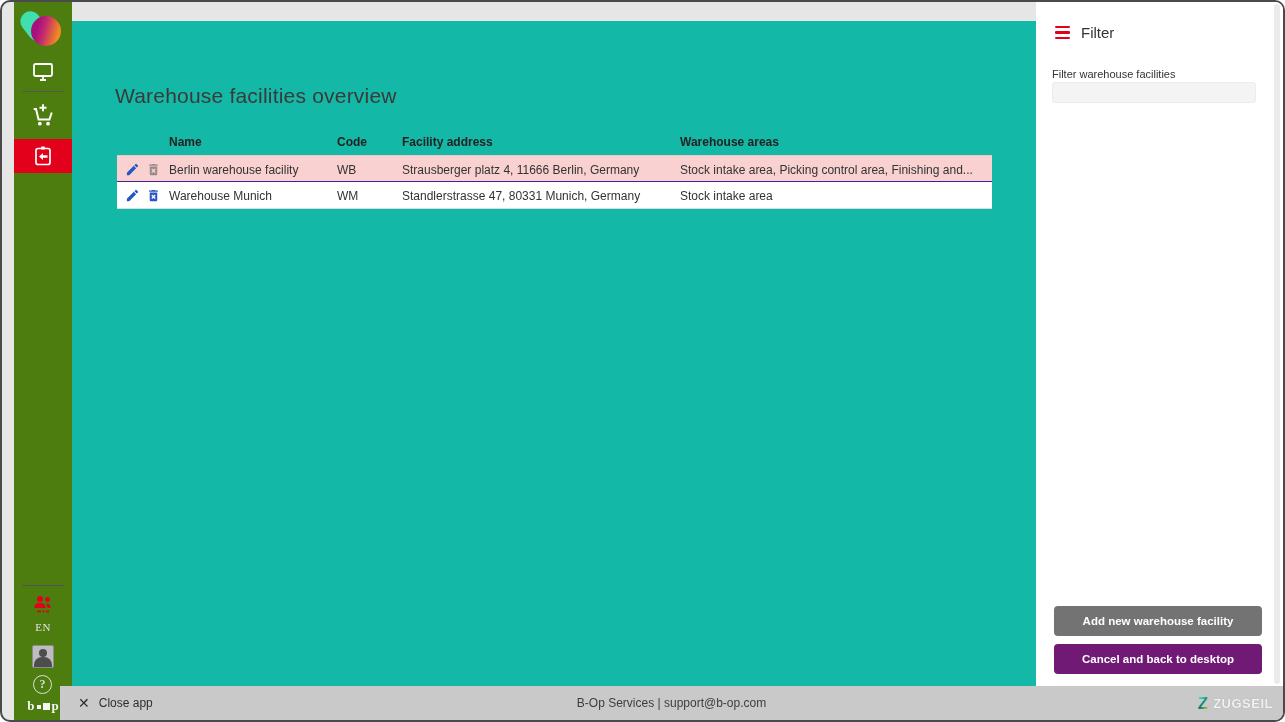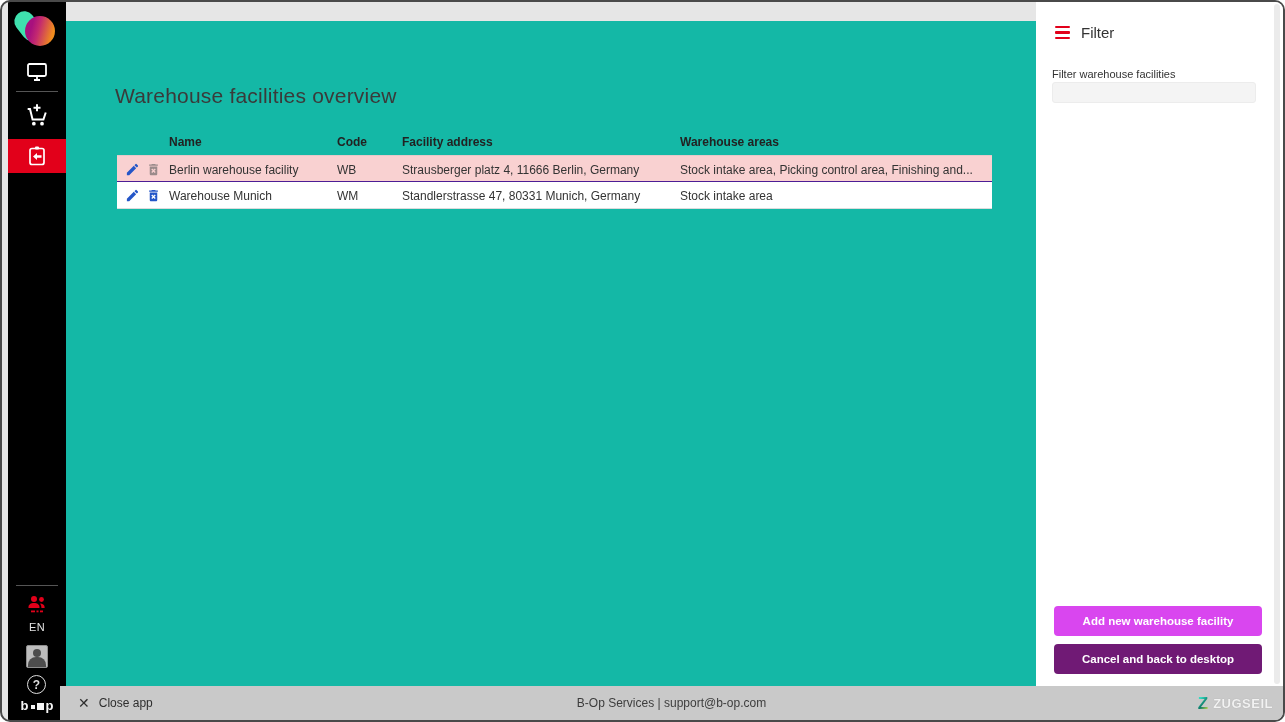--- a/index.html
+++ b/index.html
@@ -6,22 +6,22 @@
   html,body { background:#ffffff; font-family:"Liberation Sans", sans-serif; }
 
   .window {
     position:relative; width:1285px; height:722px;
     border:2px solid #4a4a4a; border-radius:10px;
     overflow:hidden; background:#e6e6e6;
   }
 
   
   .sidebar {
-    position:absolute; left:6px; top:0; bottom:0; width:58px;
-    background:#000000; z-index:5;
+    position:absolute; left:12px; top:0; bottom:0; width:58px;
+    background:#4d7c0f; z-index:5;font-family:Liberation Serif, serif;
   }
   .app-logo { position:absolute; top:6px; left:7px; width:44px; height:44px; }
   .logo-teal {
     position:absolute; left:3px; top:2px; width:20px; height:32px;
     background:#3fe0ae; border-radius:11px; transform:rotate(-38deg);
   }
   .logo-orb {
     position:absolute; left:10px; top:8px; width:30px; height:30px;
     border-radius:50%;
     background:linear-gradient(105deg,#a8107e 25%,#c42a6f 45%,#f08c1e 85%);
@@ -92,21 +92,21 @@
   .panel-scrollbar {
     position:absolute; right:3px; top:2px; bottom:2px; width:6px;
     background:#ebebeb; border-radius:3px;
   }
   .btn {
     position:absolute; left:18px; width:208px; height:30px;
     border:none; border-radius:4px; color:#ffffff;
     font-size:11.5px; font-weight:700; cursor:pointer;
     font-family:"Liberation Sans", sans-serif;
   }
-  .btn-add { top:604px; background:#d946ef; }
+  .btn-add { top:604px; background:#737373; }
   .btn-cancel { top:642px; background:#701a75; }
 
   
   .footer {
     position:absolute; left:58px; right:0; bottom:0; height:34px;
     background:#c9c9c9; z-index:6;
     display:flex; align-items:center;
   }
   .close-app { position:absolute; left:18px; display:flex; align-items:center; gap:9px; cursor:pointer; }
   .close-x { font-size:14px; color:#2e2e2e; line-height:14px; }

